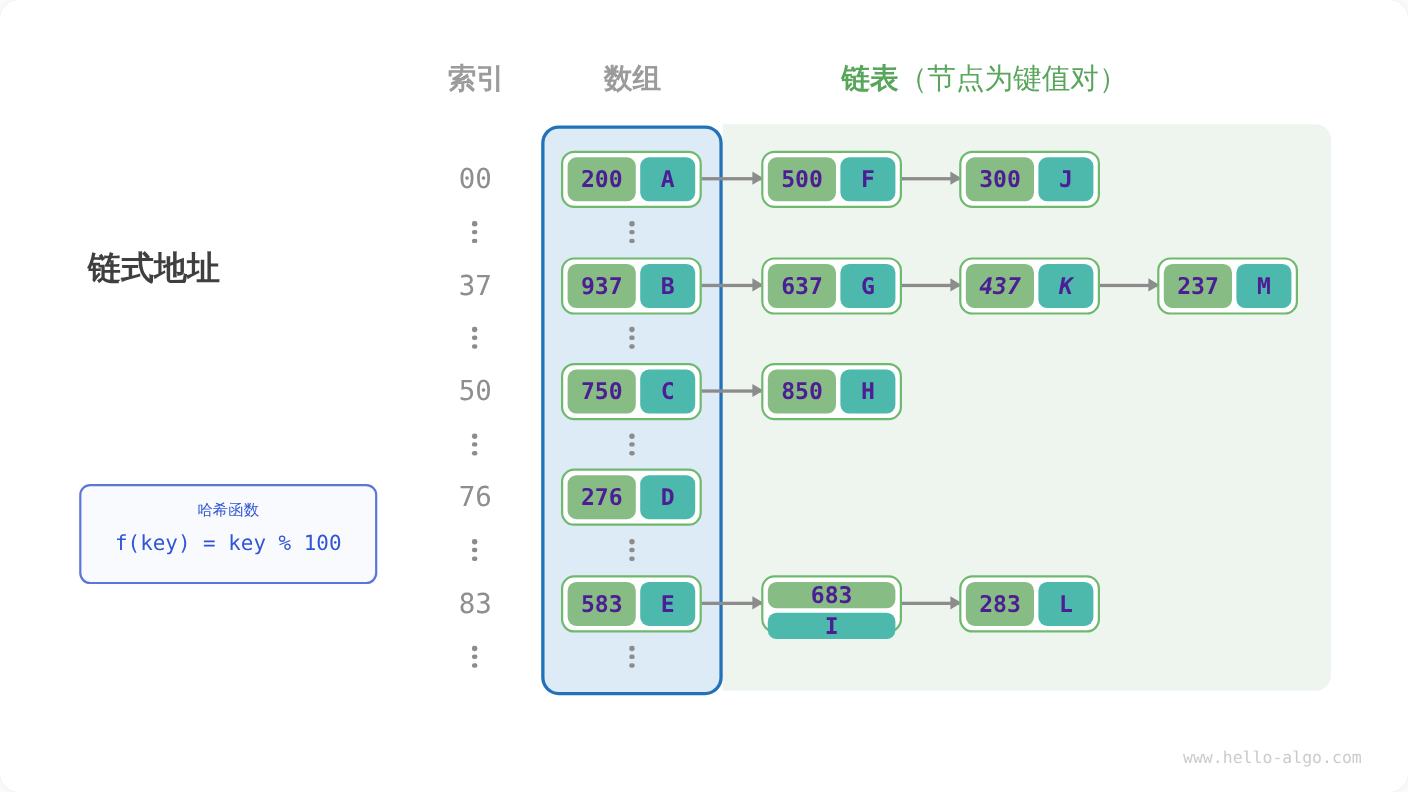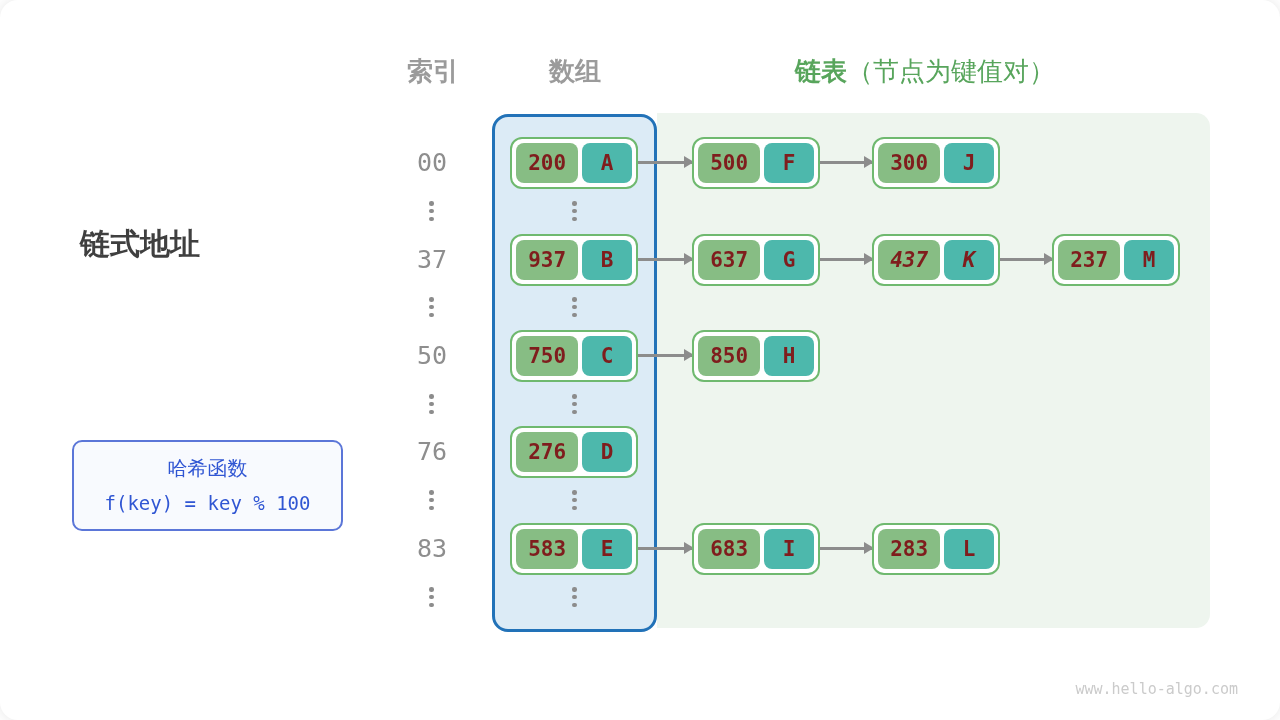--- a/index.html
+++ b/index.html
@@ -11,32 +11,32 @@
     border-radius:18px;box-shadow:0 0 14px rgba(0,0,0,.10);overflow:hidden;
   }
 
   
   .col-header{
     position:absolute;top:54px;font-size:26px;font-weight:bold;
     color:var(--header-gray);white-space:nowrap;
   }
   .hdr-index{left:403px;width:60px;text-align:center;}
   .hdr-array{left:545px;width:60px;text-align:center;}
-  .hdr-list{left:795px;color:var(--accent-green);}
+  .hdr-list{left:765px;color:var(--accent-green);}
   .hdr-list .note{font-weight:normal;}
 
   
   .side-title{position:absolute;left:80px;top:224px;font-size:30px;font-weight:bold;color:var(--title-dark);}
   .side-desc{position:absolute;left:80px;top:281px;font-size:20px;line-height:37px;color:var(--text-gray);}
   .hash-box{
     position:absolute;left:72px;top:440px;width:271px;height:91px;
     border:2px solid var(--hash-border);border-radius:10px;background:var(--hash-bg);
     text-align:center;padding-top:13px;
   }
-  .hash-title{font-size:20px;color:var(--hash-blue);}
+  .hash-title{font-size:14px;color:var(--hash-blue);}
   .hash-formula{margin-top:10px;font-family:"DejaVu Sans Mono","Liberation Mono",monospace;font-size:19px;color:var(--hash-blue);white-space:pre;}
 
   
   .array-panel{
     position:absolute;left:492px;top:114px;width:165px;height:518px;
     background:var(--array-bg);border:3px solid var(--array-border);border-radius:16px;
   }
   .chain-panel{
     position:absolute;left:657px;top:113px;width:553px;height:515px;
     background:var(--chain-bg);border-radius:0 14px 14px 0;
@@ -49,21 +49,21 @@
     font-family:"DejaVu Sans Mono","Liberation Mono",monospace;font-size:25px;color:var(--index-gray);
   }
   .node{
     position:absolute;top:0;width:128px;height:52px;background:#ffffff;
     border:2px solid var(--node-border);border-radius:12px;
     display:flex;align-items:stretch;gap:4px;padding:4px;
   }
   .cell{
     border-radius:8px;display:flex;align-items:center;justify-content:center;
     font-family:"DejaVu Sans Mono","Liberation Mono",monospace;font-weight:bold;
-    font-size:21px;color:#7f1d1d;
+    font-size:21px;color:#4c1d95;
   }
   .cell.key{flex:1.25;background:var(--node-green);}
   .cell.val{flex:1;background:var(--node-teal);}
 
   .arrow{position:absolute;top:24px;height:3px;background:var(--arrow-gray);}
   .arrow::after{
     content:"";position:absolute;right:-2px;top:-5px;width:0;height:0;
     border-left:10px solid var(--arrow-gray);border-top:6.5px solid transparent;border-bottom:6.5px solid transparent;
   }
 
@@ -193,21 +193,21 @@
         <i></i>
         <i></i>
       </div>
       <div class="row" style="top: 523px;">
         <div class="idx">83</div>
         <div class="node" style="left: 107px;">
           <div class="cell key">583</div>
           <div class="cell val">E</div>
         </div>
         <div class="arrow" style="left: 235px; width: 54px;"></div>
-        <div class="node" style="left: 289px;">
+        <div class="node" style="left: 289px; flex-direction: column;">
           <div class="cell key">683</div>
           <div class="cell val">I</div>
         </div>
         <div class="arrow" style="left: 417px; width: 52px;"></div>
         <div class="node" style="left: 469px;">
           <div class="cell key">283</div>
           <div class="cell val">L</div>
         </div>
       </div>
       <div class="vdots" style="left: 427px; top: 587px;">

